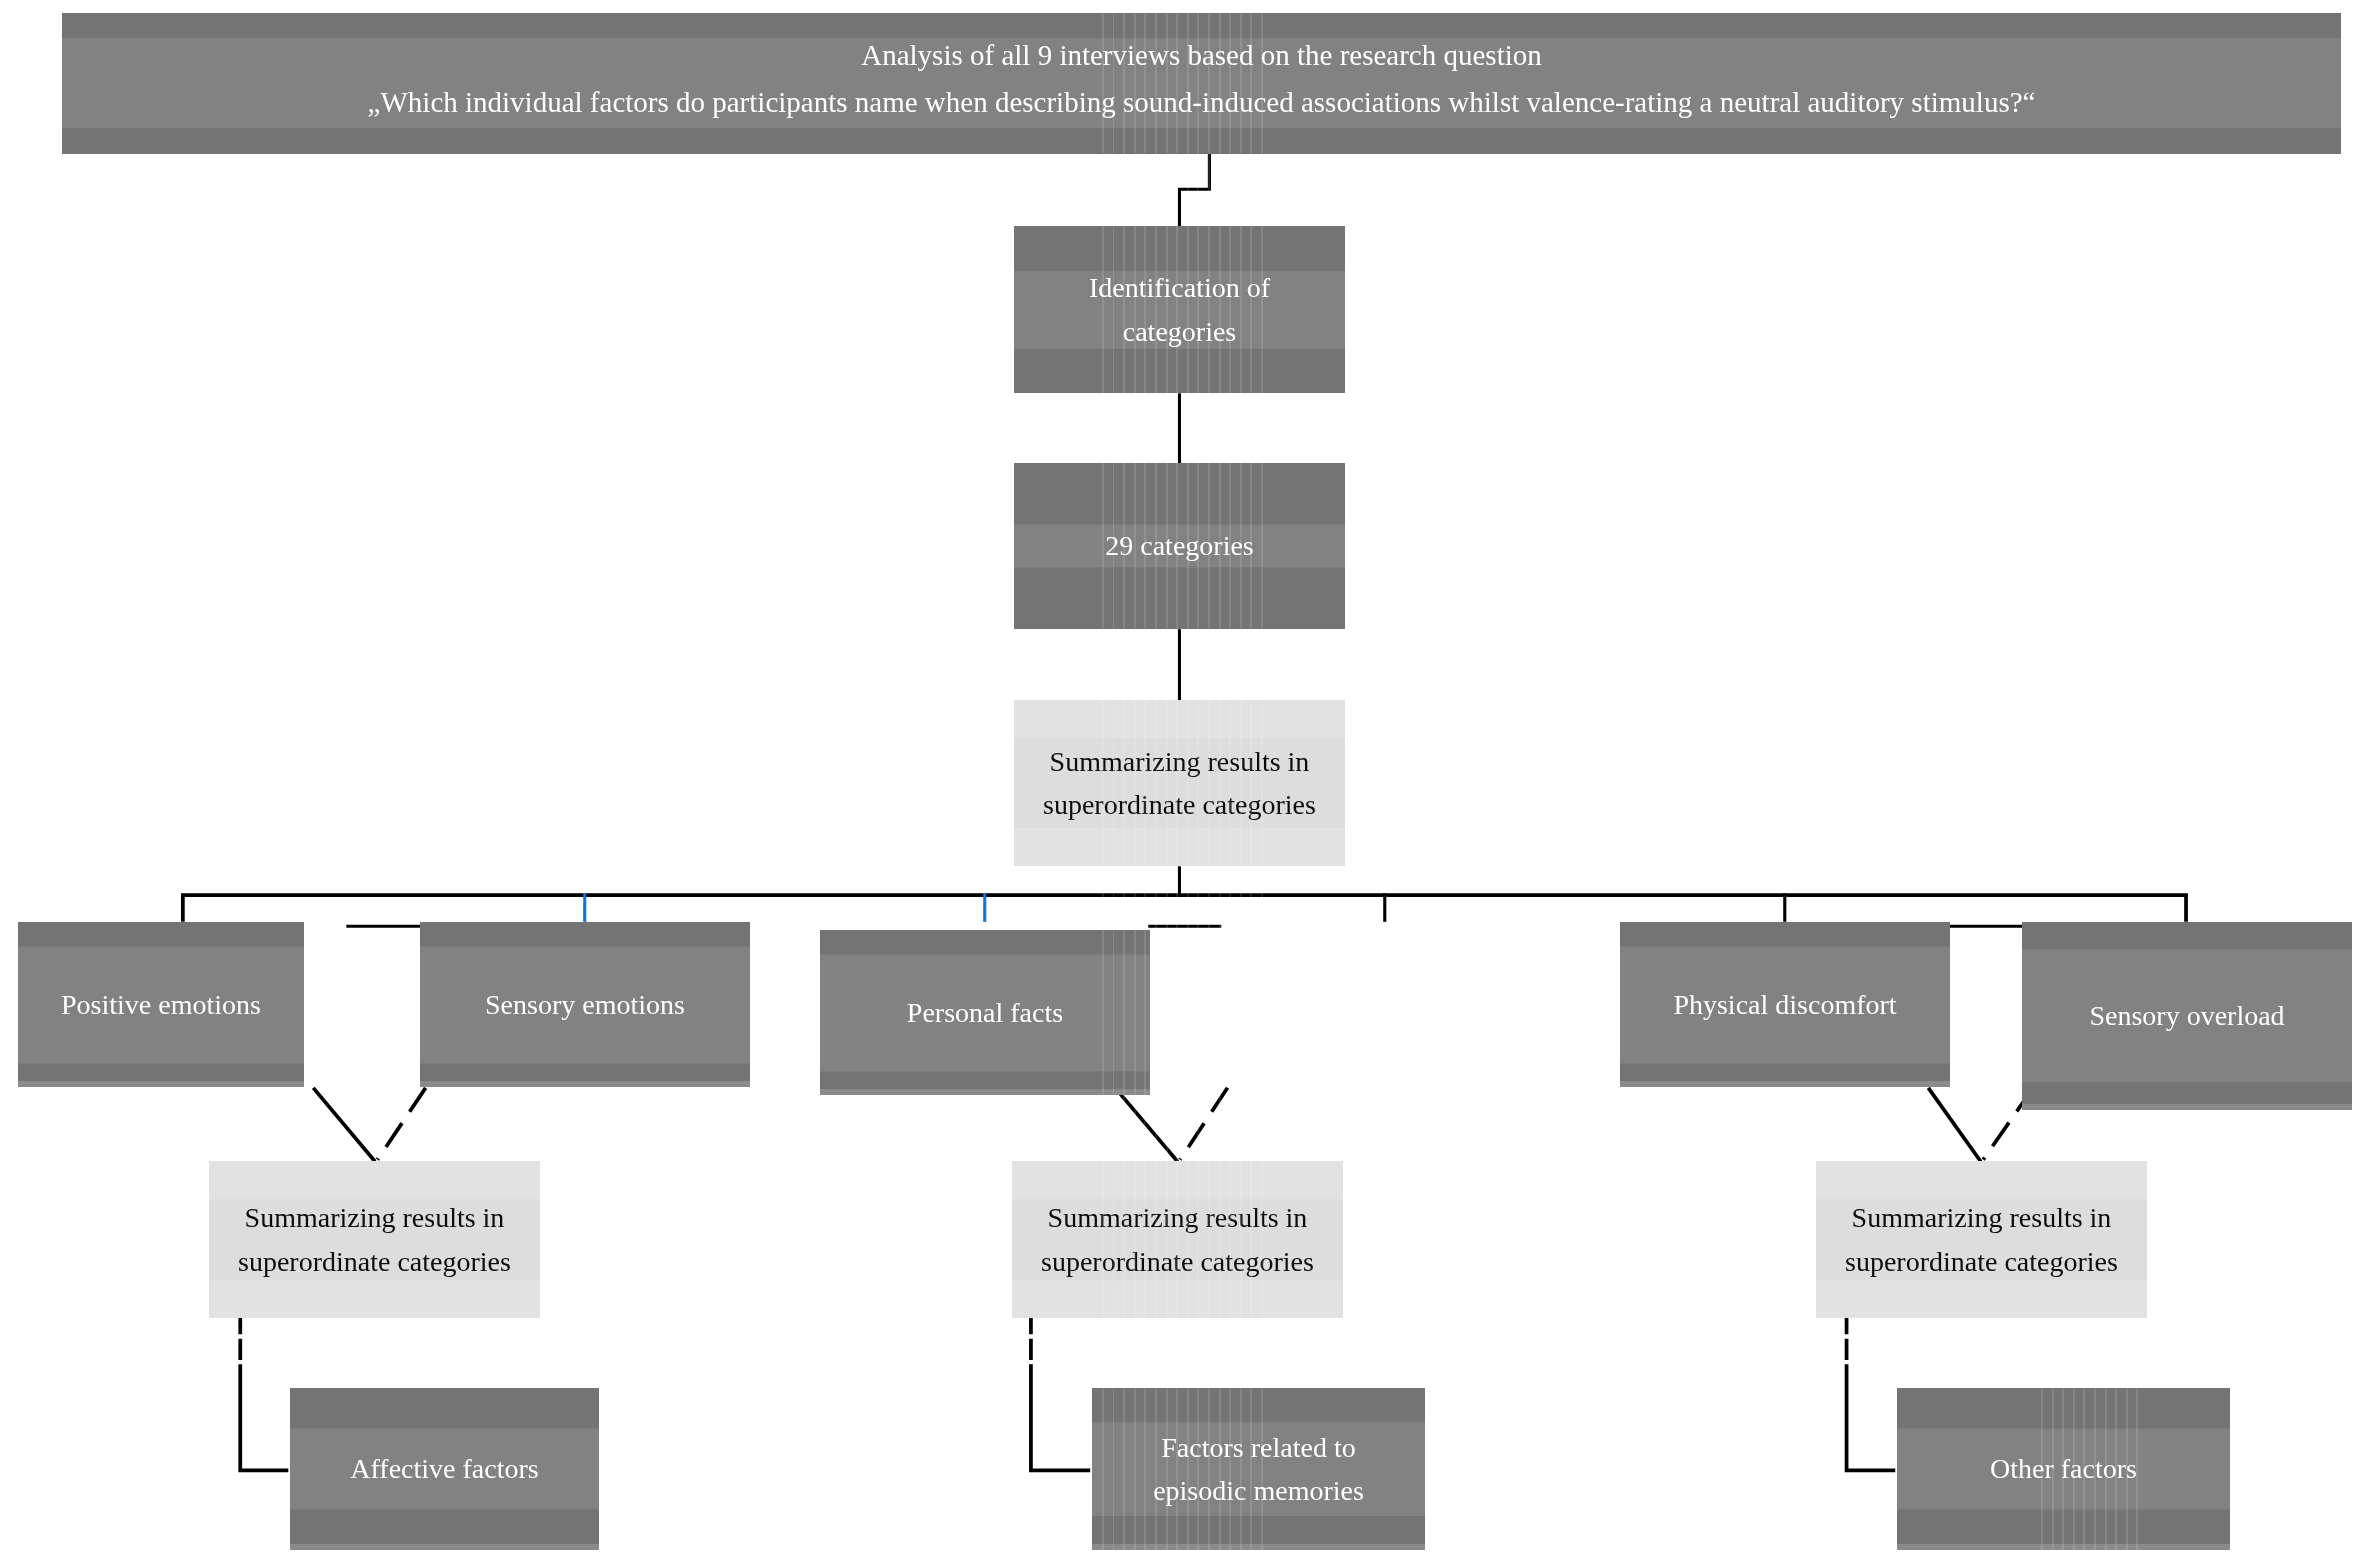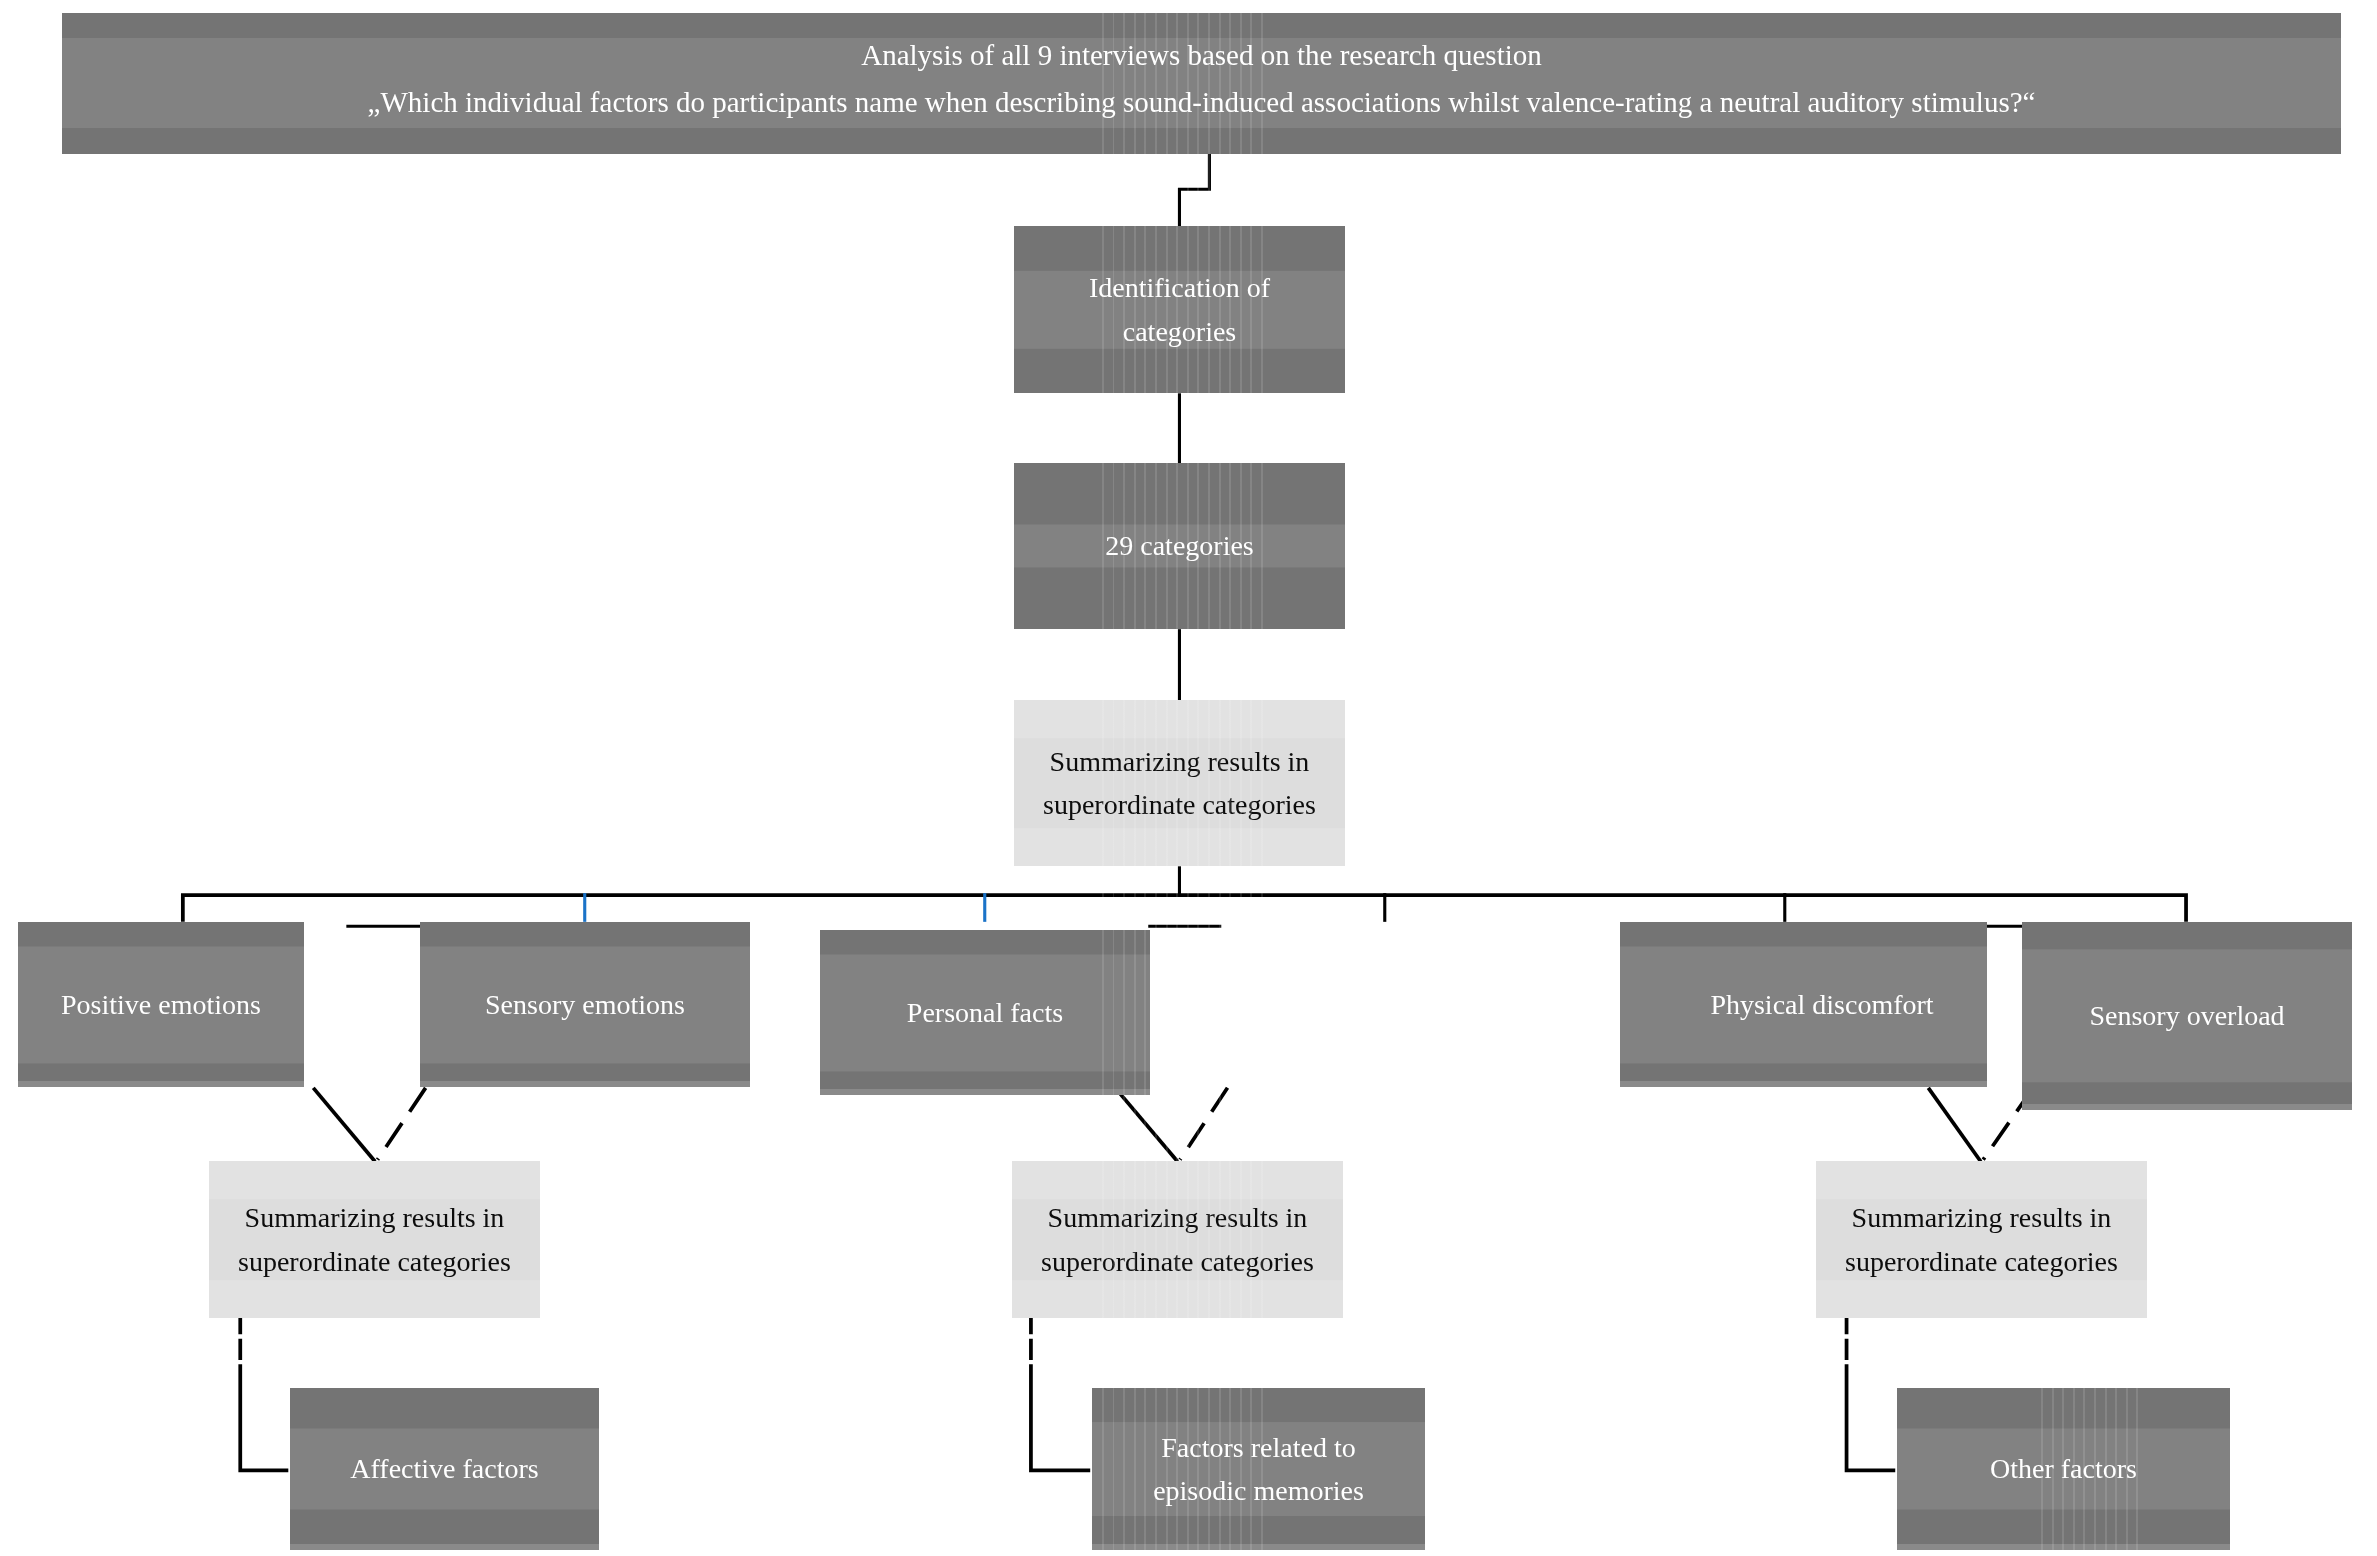--- a/index.html
+++ b/index.html
@@ -99,21 +99,21 @@
   <div class="node dark boxtext" style="left:420px;top:922px;width:330px;height:165px;">
     <div class="band" style="height:71%;"></div>
     <div class="strip"></div>
     <span class="box-label">Sensory emotions</span>
   </div>
   <div class="node dark boxtext" style="left:820px;top:922px;width:330px;height:165px;margin-top:8px;">
     <div class="band" style="height:71%;"></div>
     <div class="strip"></div>
     <span class="box-label">Personal facts</span>
   </div>
-  <div class="node dark boxtext" style="left:1620px;top:922px;width:330px;height:165px;padding-left:37px;">
+  <div class="node dark boxtext" style="left:1620px;top:922px;width:330px;height:165px;">
     <div class="band" style="height:71%;"></div>
     <div class="strip"></div>
     <span class="box-label">Physical discomfort</span>
   </div>
   <div class="node dark boxtext" style="left:2022px;top:922px;width:330px;height:188px;">
     <div class="band" style="height:71%;"></div>
     <div class="strip"></div>
     <span class="box-label">Sensory overload</span>
   </div>
 

